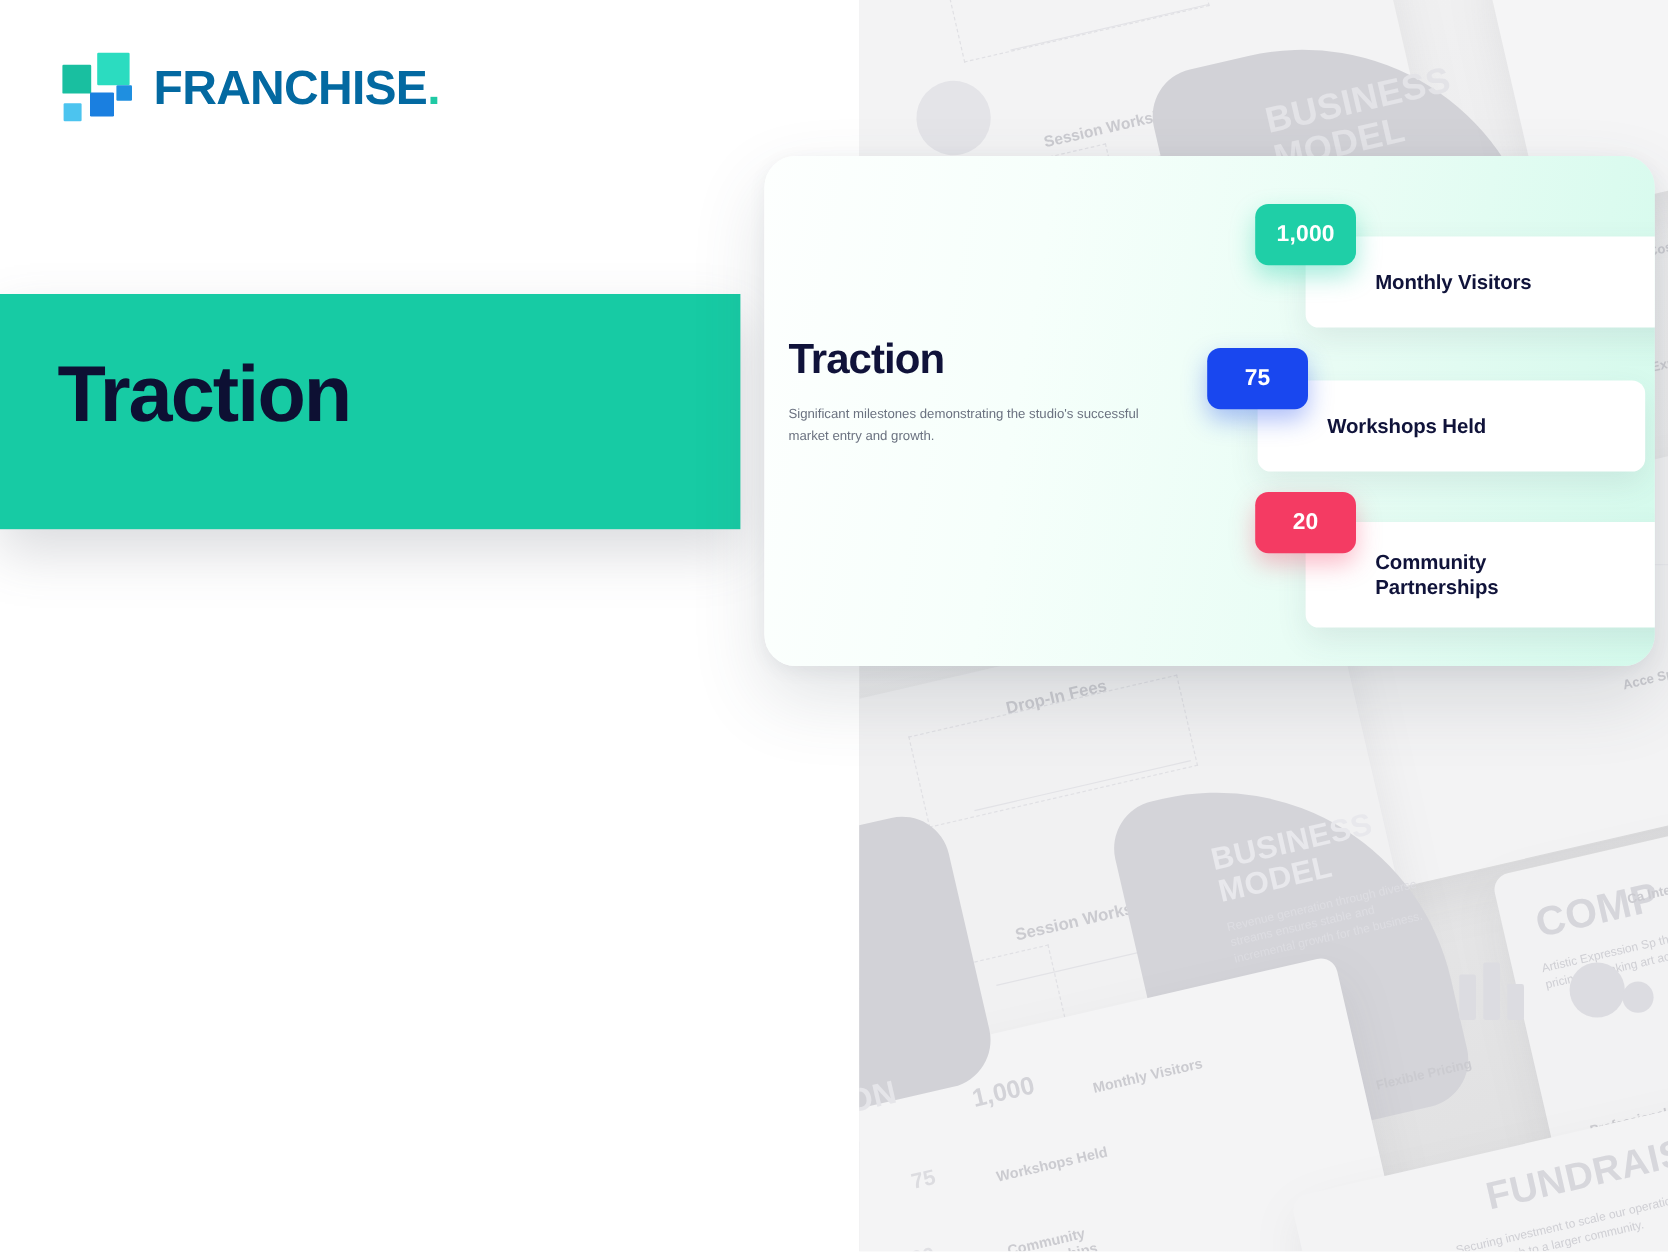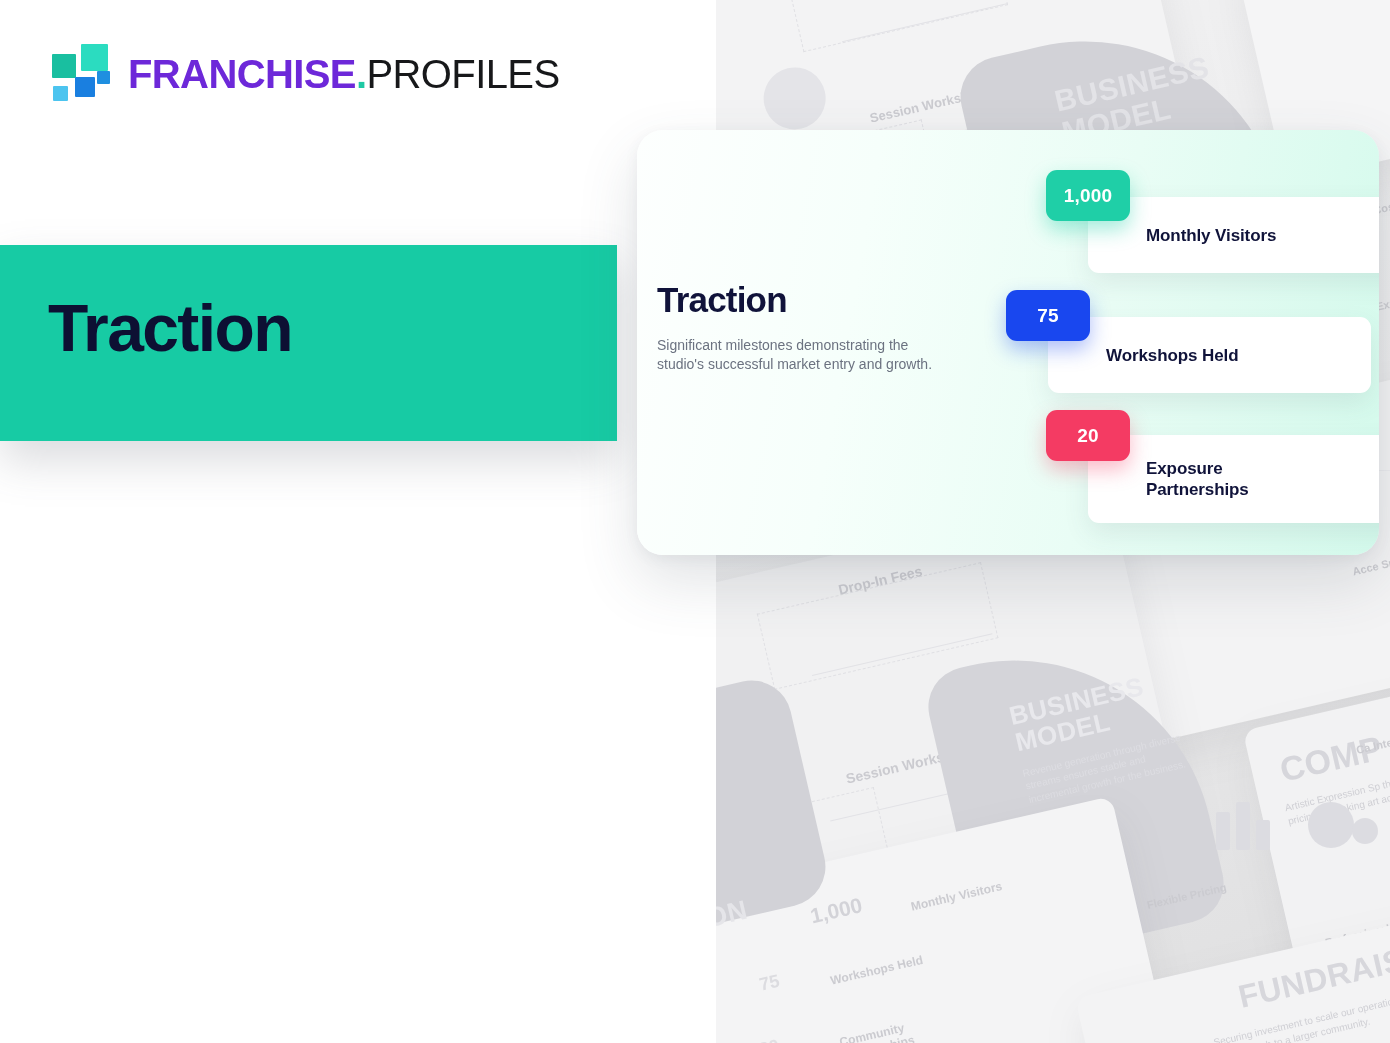--- a/index.html
+++ b/index.html
@@ -107,21 +107,21 @@
     border-radius: 1px;
   }
   #logo-text {
     font-size: 40px;
     letter-spacing: -0.6px;
     white-space: nowrap;
     line-height: 1;
     display: flex;
     align-items: baseline;
   }
-  #logo-strong { font-weight: 700; color: #6d28d9; }
+  #logo-strong { font-weight: 700; color: #0369a1; }
   #logo-dot { font-weight: 700; color: #1fc9a4; }
   #logo-light { font-weight: 400; color: #17181a; }
 
   
   #banner {
     position: absolute;
     left: 0; top: 245px;
     width: 617px; height: 196px;
     background: #17cba4;
     box-shadow: 0 20px 42px rgba(90,96,110,0.22);
@@ -164,21 +164,21 @@
   }
   #card-title {
     font-size: 35px;
     font-weight: 800;
     color: #10133a;
     letter-spacing: -0.8px;
     line-height: 1;
     margin-bottom: 19px;
   }
   #card-sub {
-    font-size: 14px;
+    font-size: 11px;
     line-height: 19px;
     color: #6b7280;
     width: 300px;
   }
 
   
   .metric {
     position: absolute;
     display: flex;
     align-items: flex-start;
@@ -327,21 +327,20 @@
     <div id="logo-mark">
       <i style="left:4px;  top:10px; width:24px; height:24px; background:#19bfa0;"></i>
       <i style="left:33px; top:0px;  width:27px; height:27px; background:#2bdcc0;"></i>
       <i style="left:27px; top:33px; width:20px; height:20px; background:#1a7fe0;"></i>
       <i style="left:49px; top:27px; width:13px; height:13px; background:#1f8fe0;"></i>
       <i style="left:5px;  top:42px; width:15px; height:15px; background:#4cc4ef;"></i>
     </div>
     <div id="logo-text">
       <span id="logo-strong">FRANCHISE</span>
         <span id="logo-dot">.</span>
-        <span id="logo-light">PROFILES</span>
     </div>
   </div>
 
   <div id="banner">
     <div id="banner-title">Traction</div>
   </div>
 
 
   <div id="card">
 
@@ -360,20 +359,20 @@
     <div class="metric" id="metric-1">
       <div class="metric-badge">75</div>
       <div class="metric-panel">
         <span class="metric-label">Workshops Held</span>
       </div>
     </div>
 
     <div class="metric" id="metric-2">
       <div class="metric-badge">20</div>
       <div class="metric-panel">
-        <span class="metric-label">Exposure
+        <span class="metric-label">Community
 Partnerships</span>
       </div>
     </div>
 
   </div>
 
 </div>
 
 </body></html>

